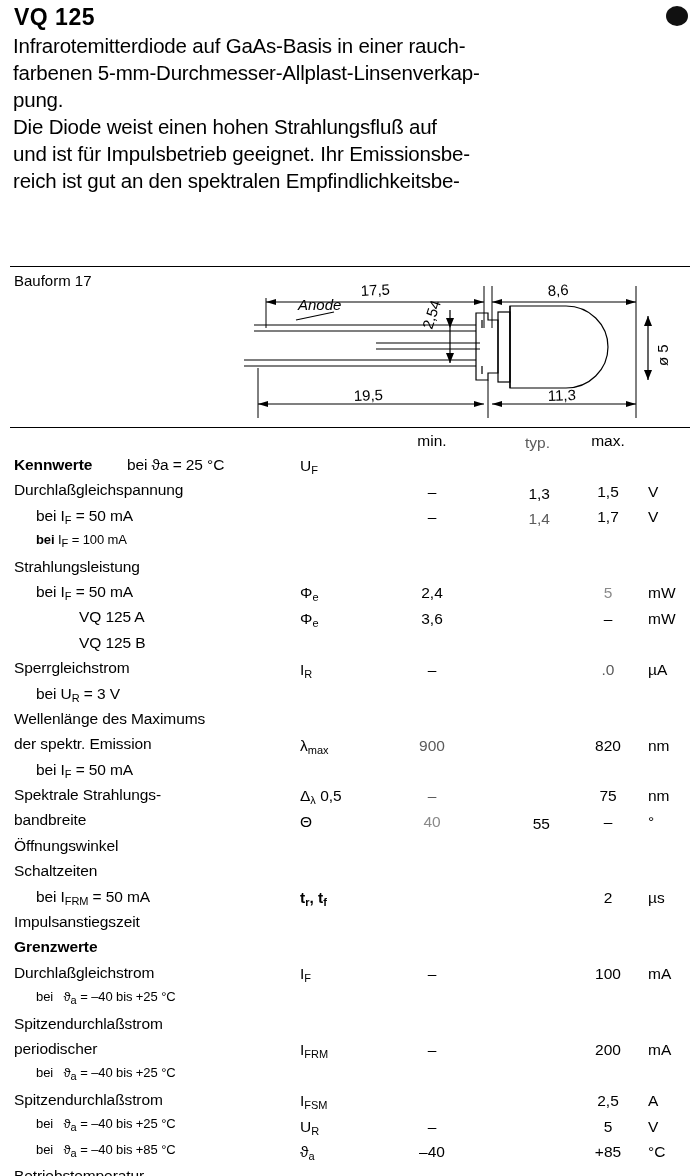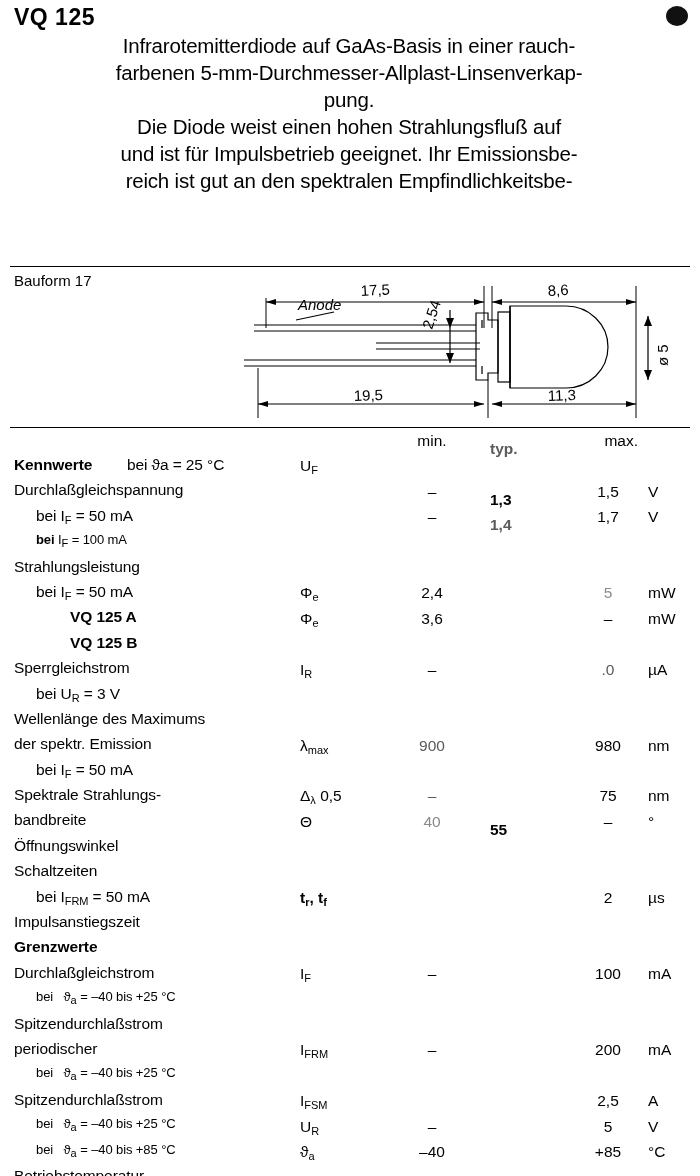--- a/index.html
+++ b/index.html
@@ -47,21 +47,20 @@
     position: absolute;
     left: 13px;
     top: 33px;
     width: 672px;
     font-size: 20.5px;
     line-height: 26px;
     letter-spacing: -0.2px;
   }
   .intro p {
     margin: 0;
-    text-align: center;
   }
   .intro p + p {
     margin-top: 1px;
   }
 
   
   .rule {
     position: absolute;
     left: 10px;
     width: 680px;
@@ -116,40 +115,39 @@
     position: absolute;
     left: 400px;
     width: 64px;
     top: 0;
     text-align: center;
   }
   .c-typ {
     position: absolute;
     left: 490px;
     width: 60px;
-    top: 8px;
-    text-align: left;
-    font-weight: bold;
+    top: 2px;
+    text-align: right;
   }
   .c-max {
     position: absolute;
     left: 578px;
     width: 60px;
     top: 0;
     text-align: center;
   }
   .c-unit {
     position: absolute;
     left: 648px;
     top: 0;
     text-align: left;
   }
   .bold { font-weight: bold; }
   .indent1 { left: 36px; }
-  .indent2 { left: 70px; font-weight: bold; }
+  .indent2 { left: 79px; }
   sub {
     font-size: 11px;
     vertical-align: baseline;
     position: relative;
     bottom: -3px;
   }
   .sm { font-size: 13px; }
   .faint { color: #5b5b5b; }
   .fainter { color: #8a8a8a; }
 </style>
@@ -238,21 +236,21 @@
 
   <div class="rule rule-bottom"></div>
 
   <div class="table">
 
     <div class="row">
       <span class="c-label bold">Kennwerte</span>
       <span class="c-label" style="left:127px;">bei ϑa = 25 °C</span>
       <span class="c-min">min.</span>
       <span class="c-typ faint">typ.</span>
-      <span class="c-max" style="text-align:right;">max.</span>
+      <span class="c-max" style="text-align:center;">max.</span>
     </div>
 
     <div class="row">
       <span class="c-label">Durchlaßgleichspannung</span>
       <span class="c-sym">U<sub>F</sub></span>
     </div>
 
     <div class="row">
       <span class="c-label indent1">bei I<sub>F</sub> = 50 mA</span>
       <span class="c-min">–</span>
@@ -309,21 +307,21 @@
       <span class="c-label">Wellenlänge des Maximums</span>
     </div>
     <div class="row">
       <span class="c-label">der spektr. Emission</span>
     </div>
 
     <div class="row">
       <span class="c-label indent1">bei I<sub>F</sub> = 50 mA</span>
       <span class="c-sym">λ<sub>max</sub></span>
       <span class="c-min faint">900</span>
-      <span class="c-max">980</span>
+      <span class="c-max">820</span>
       <span class="c-unit">nm</span>
     </div>
 
     <div class="row">
       <span class="c-label">Spektrale Strahlungs-</span>
     </div>
 
     <div class="row">
       <span class="c-label">bandbreite</span>
       <span class="c-sym">Δ<sub>λ</sub> 0,5</span>

